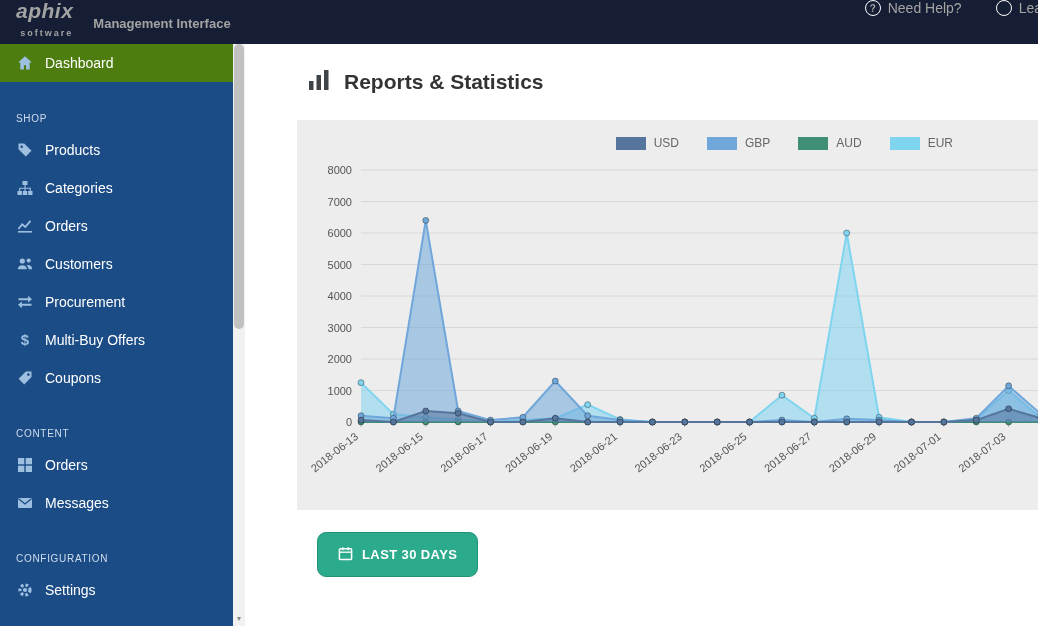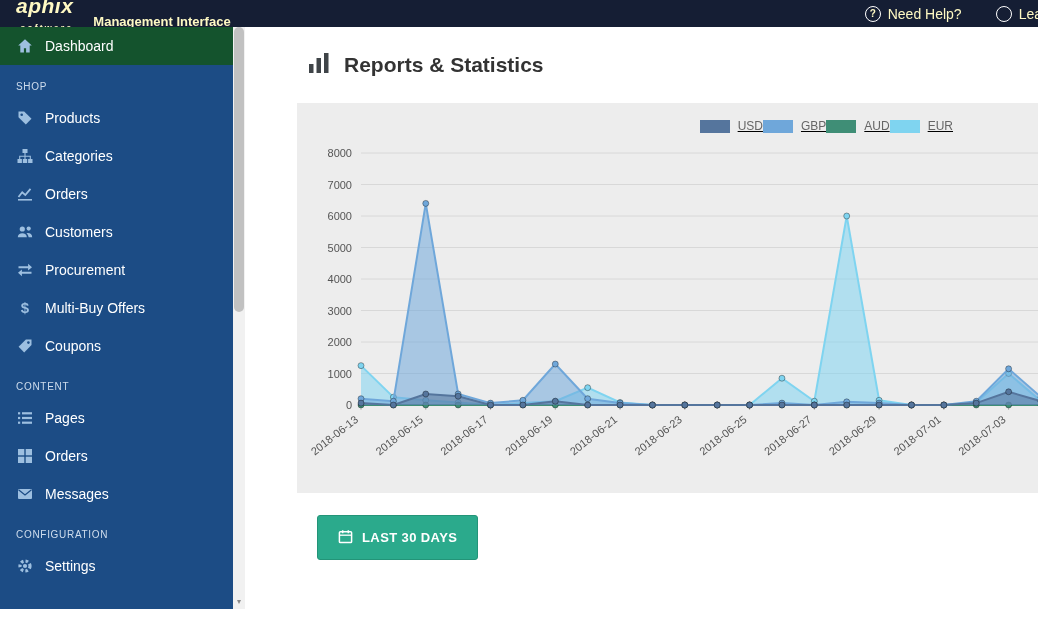--- a/index.html
+++ b/index.html
@@ -1,41 +1,41 @@
 <!DOCTYPE html>
 <html><head>
 <meta charset="utf-8">
 <style>
   * { box-sizing: border-box; margin: 0; padding: 0; }
   html,body { width:1038px; height:627px; overflow:hidden; background:#fff;
     font-family:"Liberation Sans", sans-serif; }
 
   
-  .topbar { height:27px; background:#151e34; color:#fef9c3; display:flex;
-    align-items:center; overflow:hidden; position:relative; }
+  .topbar { height:44px; background:#151e34; color:#a3a3a3; display:flex;
+    align-items:flex-start; overflow:hidden; position:relative; }
   .logo { padding:0 14px 0 16px; line-height:1; cursor:pointer; }
   .logo-main { font-size:21px; font-weight:bold; letter-spacing:.5px; font-style:italic; }
   .logo-sub { font-size:9px; letter-spacing:2px; font-weight:bold; text-align:right; margin-top:8px; }
   .topbar-title { font-size:13px; font-weight:bold; margin-left:6px;margin-top:16px; }
   .topbar-right { margin-left:auto; display:flex; align-items:center; gap:34px; font-size:14px; }
   .topbar-link { display:flex; align-items:center; gap:7px; cursor:pointer; white-space:nowrap; }
   .circ-icon { width:16px; height:16px; border:1.5px solid #fff; border-radius:50%;
     display:inline-flex; align-items:center; justify-content:center; font-size:10px; font-weight:bold; }
   .learn { margin-right:-4px; }
 
   
   .layout { display:flex; height:582px; }
 
   
   .sidebar { width:245px; background:#1c4c85; position:relative; flex:0 0 245px; overflow:hidden; }
   .side-inner { padding-right:12px; }
   .side-item { height:38px; display:flex; align-items:center; gap:11px;
     padding:0 10px 0 16px; font-size:14px; color:#fff; cursor:pointer; }
-  .side-item.active { background:#14532d; }
-  .side-section { padding:16px 16px 7px; font-size:10px; letter-spacing:.7px; color:#cfdded; }
+  .side-item.active { background:#4d7c0f; }
+  .side-section { padding:31px 16px 7px; font-size:10px; letter-spacing:.7px; color:#cfdded; }
   .sicon { width:18px; height:16px; display:flex; align-items:center; justify-content:center;
     color:#9dbfe0; flex:0 0 18px; font-size:14px; }
   .sicon svg { display:block; }
 
   .scrollbar { position:absolute; right:0; top:0; width:12px; height:100%; background:#f1f1f1; }
   .scroll-thumb { position:absolute; top:0; left:1px; width:10px; height:285px; background:#c1c1c1; border-radius:5px; }
   .scroll-down { position:absolute; bottom:0; left:0; width:12px; height:14px; color:#8a8a8a;
     font-size:8px; text-align:center; line-height:14px; background:#f1f1f1; }
 
   
@@ -48,28 +48,28 @@
   .tabs { display:flex; border-top:1px solid #e6e6e6; height:48px; }
   .tab { display:flex; align-items:center; justify-content:space-between; padding:0 18px;
     cursor:pointer; border-bottom:3px solid transparent; box-shadow: inset 0 -1px 0 #ddd; }
   .tab.active { border-bottom-color:#2aa7dd; box-shadow:none; border-right:1px solid #ddd; }
   .tab1 { flex:0 0 435px; }
   .tab2 { flex:1; }
   .tab-label { color:#2aa7dd; font-size:13px; letter-spacing:.3px; display:flex; align-items:center; gap:9px; }
   .tab-value { color:#333; font-size:14px; font-weight:bold; }
 
   .chart-panel { background:#ededed; margin-top:8px; padding:12px 0 6px 6px; }
-  .legend { display:flex; justify-content:flex-end; align-items:center; 
-    padding-right:85px; margin:4px 0 2px;text-decoration:underline; }
+  .legend { display:flex; justify-content:flex-end; align-items:center; gap:28px;
+    padding-right:85px; margin:4px 0 2px; }
   .legend-item { display:flex; align-items:center; gap:8px; font-size:12px; color:#666; cursor:pointer; }
   .legend-swatch { width:30px; height:13px; display:inline-block; }
 
   .button-row { margin:22px 0 0 20px; }
   .btn-green { background:#2baa8c; color:#fff; border:1px solid #239478; padding:0 20px; height:45px;
-    font-size:13px; font-weight:bold; letter-spacing:.4px; border-radius:3px; cursor:pointer;
+    font-size:13px; font-weight:bold; letter-spacing:.4px; border-radius:9px; cursor:pointer;
     display:inline-flex; align-items:center; gap:9px; font-family:"Liberation Sans", sans-serif; }
 </style>
 </head>
 <body>
 
 <header class="topbar">
   <div class="logo">
     <div class="logo-main">aphix</div>
     <div class="logo-sub">software</div>
   </div>
@@ -170,33 +170,20 @@
           <svg width="16" height="16" viewBox="0 0 16 16" fill="#9dbfe0">
               <path d="M8.9 1.5h5.6v5.6l-7.3 7.3-5.6-5.6z"></path>
               <circle cx="11.4" cy="4.6" r="1.3" fill="#1c4c85"></circle>
             </svg>
         </span>
         <span>Coupons</span>
       </div>
 
       <div class="side-section">CONTENT</div>
 
-      <div class="side-item">
-        <span class="sicon">
-          <svg width="16" height="16" viewBox="0 0 16 16" fill="#9dbfe0">
-              <rect x="1" y="2.2" width="2.2" height="2.2"></rect>
-              <rect x="5" y="2.2" width="10" height="2.2"></rect>
-              <rect x="1" y="6.9" width="2.2" height="2.2"></rect>
-              <rect x="5" y="6.9" width="10" height="2.2"></rect>
-              <rect x="1" y="11.6" width="2.2" height="2.2"></rect>
-              <rect x="5" y="11.6" width="10" height="2.2"></rect>
-            </svg>
-        </span>
-        <span>Pages</span>
-      </div>
 
       <div class="side-item">
         <span class="sicon">
           <svg width="16" height="16" viewBox="0 0 16 16" fill="#9dbfe0">
               <rect x="1" y="1" width="6.3" height="6.3"></rect>
               <rect x="8.7" y="1" width="6.3" height="6.3"></rect>
               <rect x="1" y="8.7" width="6.3" height="6.3"></rect>
               <rect x="8.7" y="8.7" width="6.3" height="6.3"></rect>
             </svg>
         </span>

